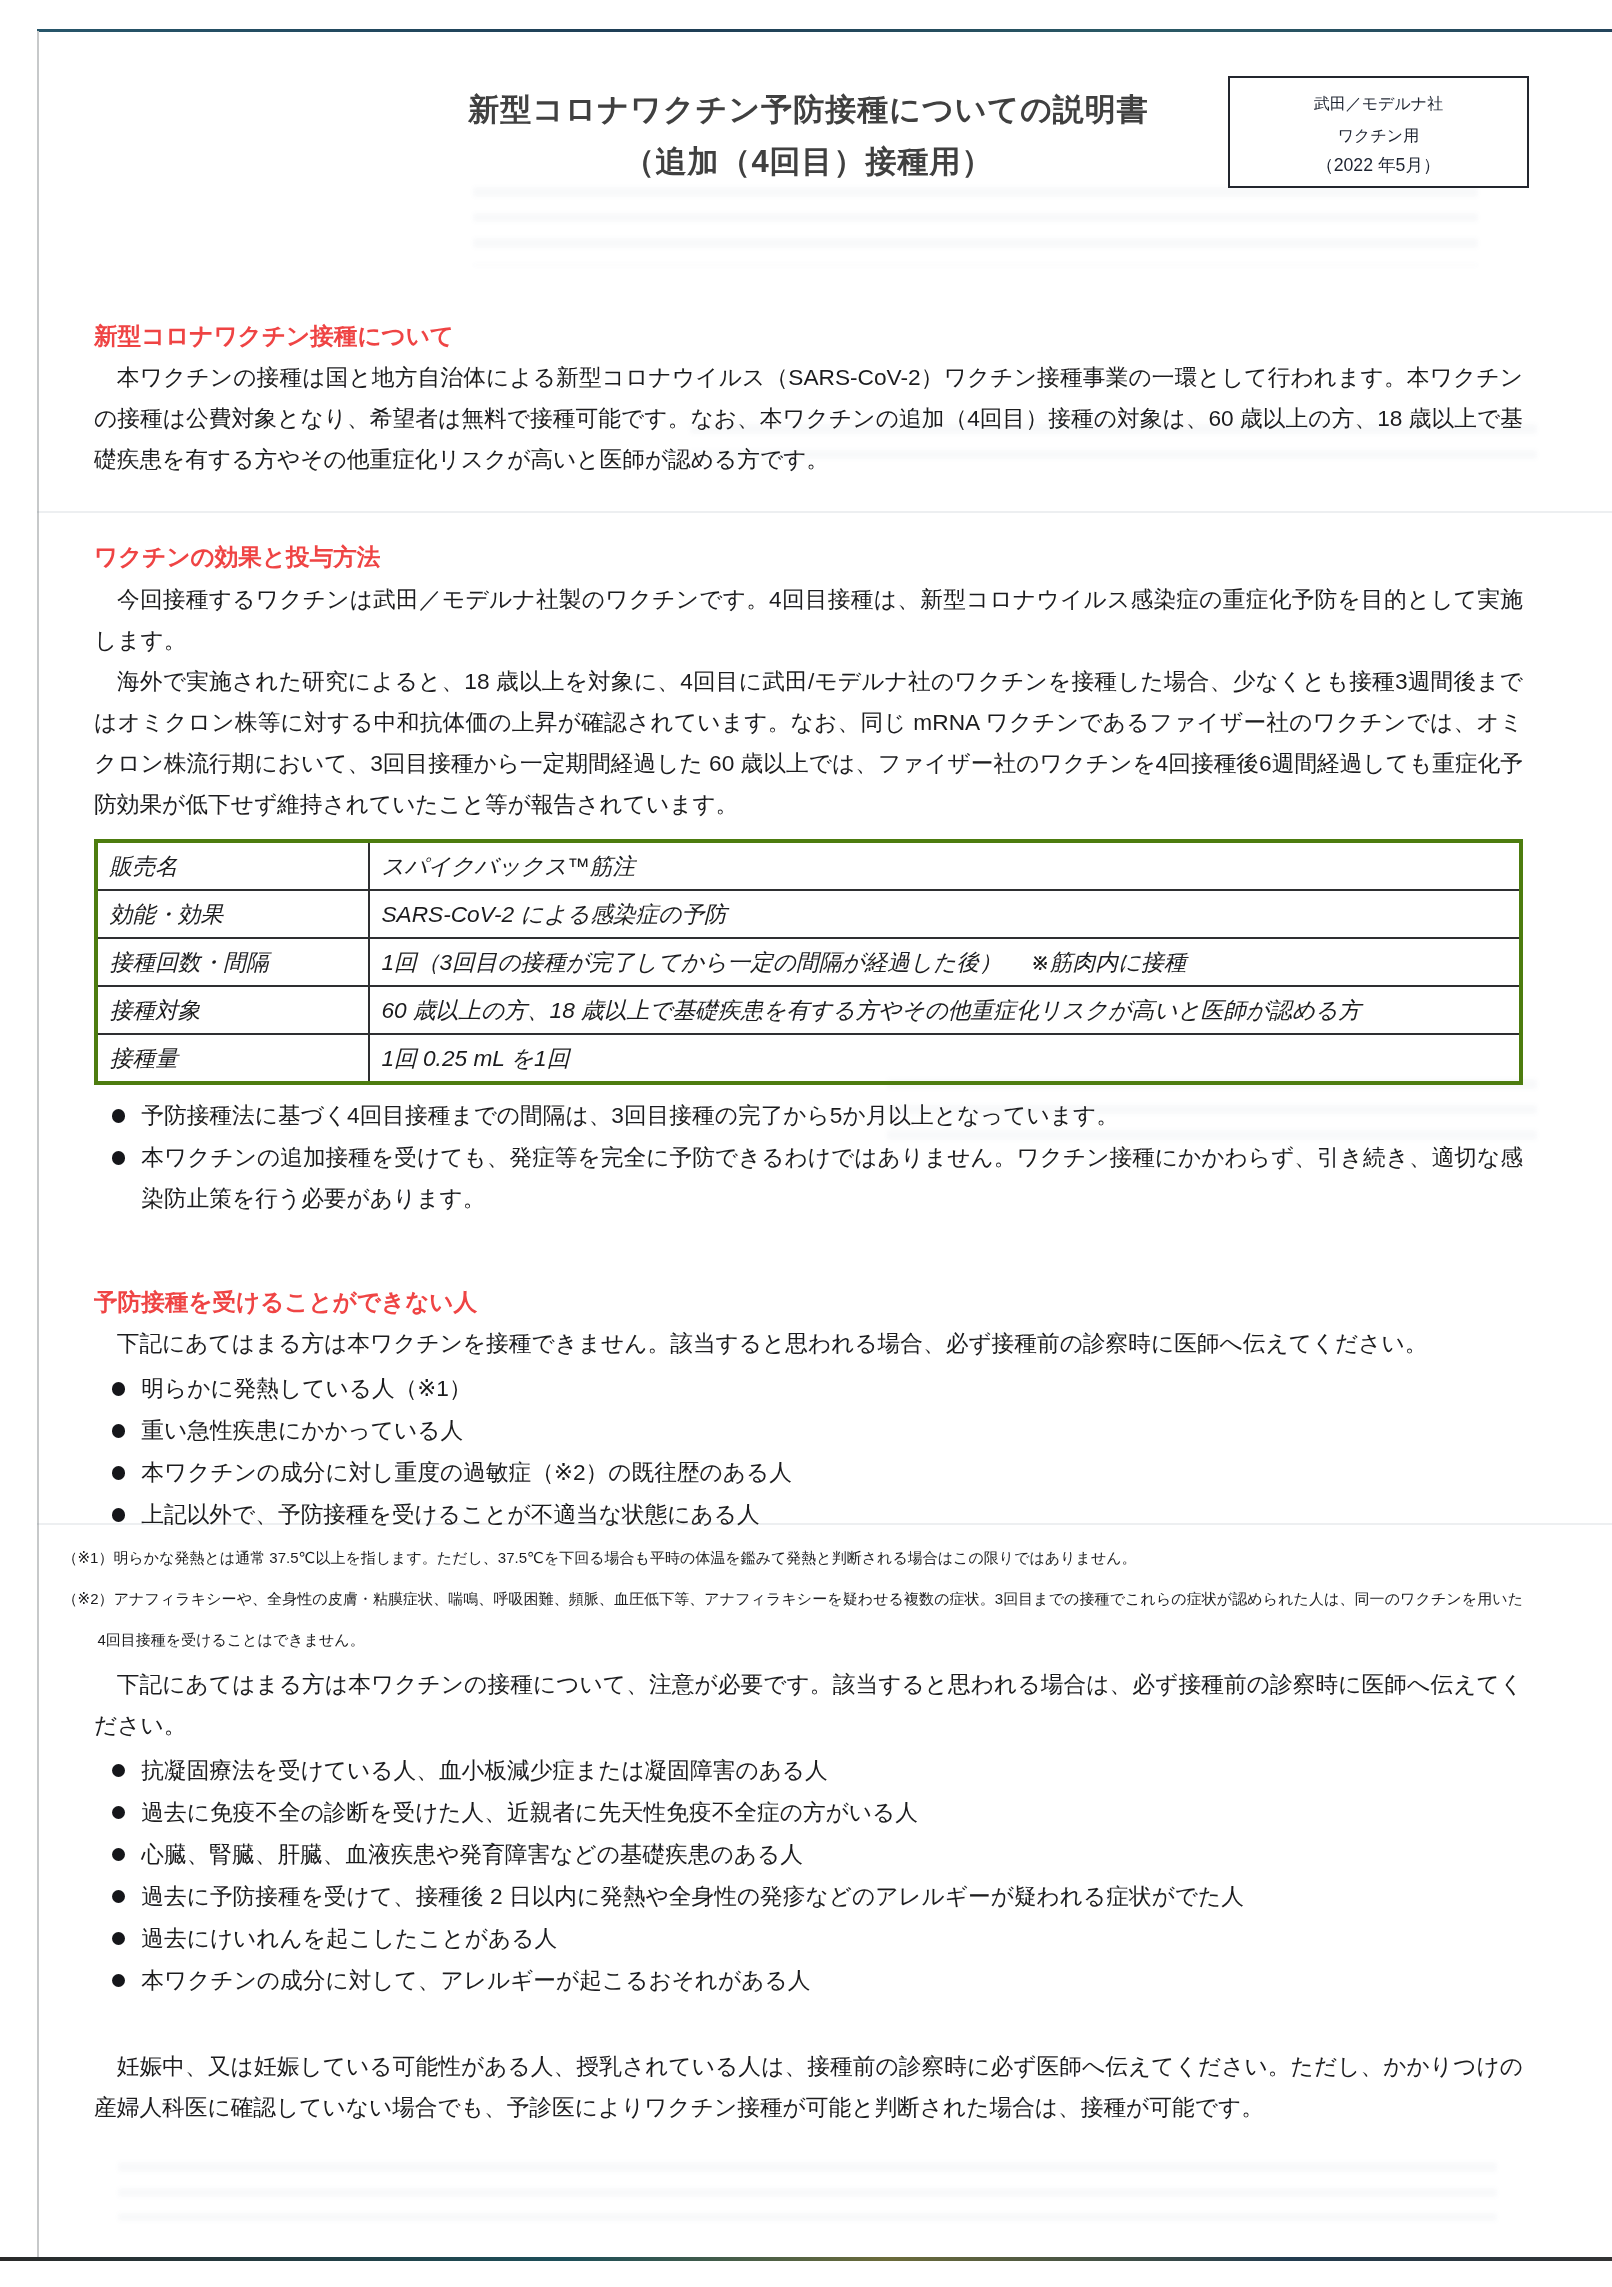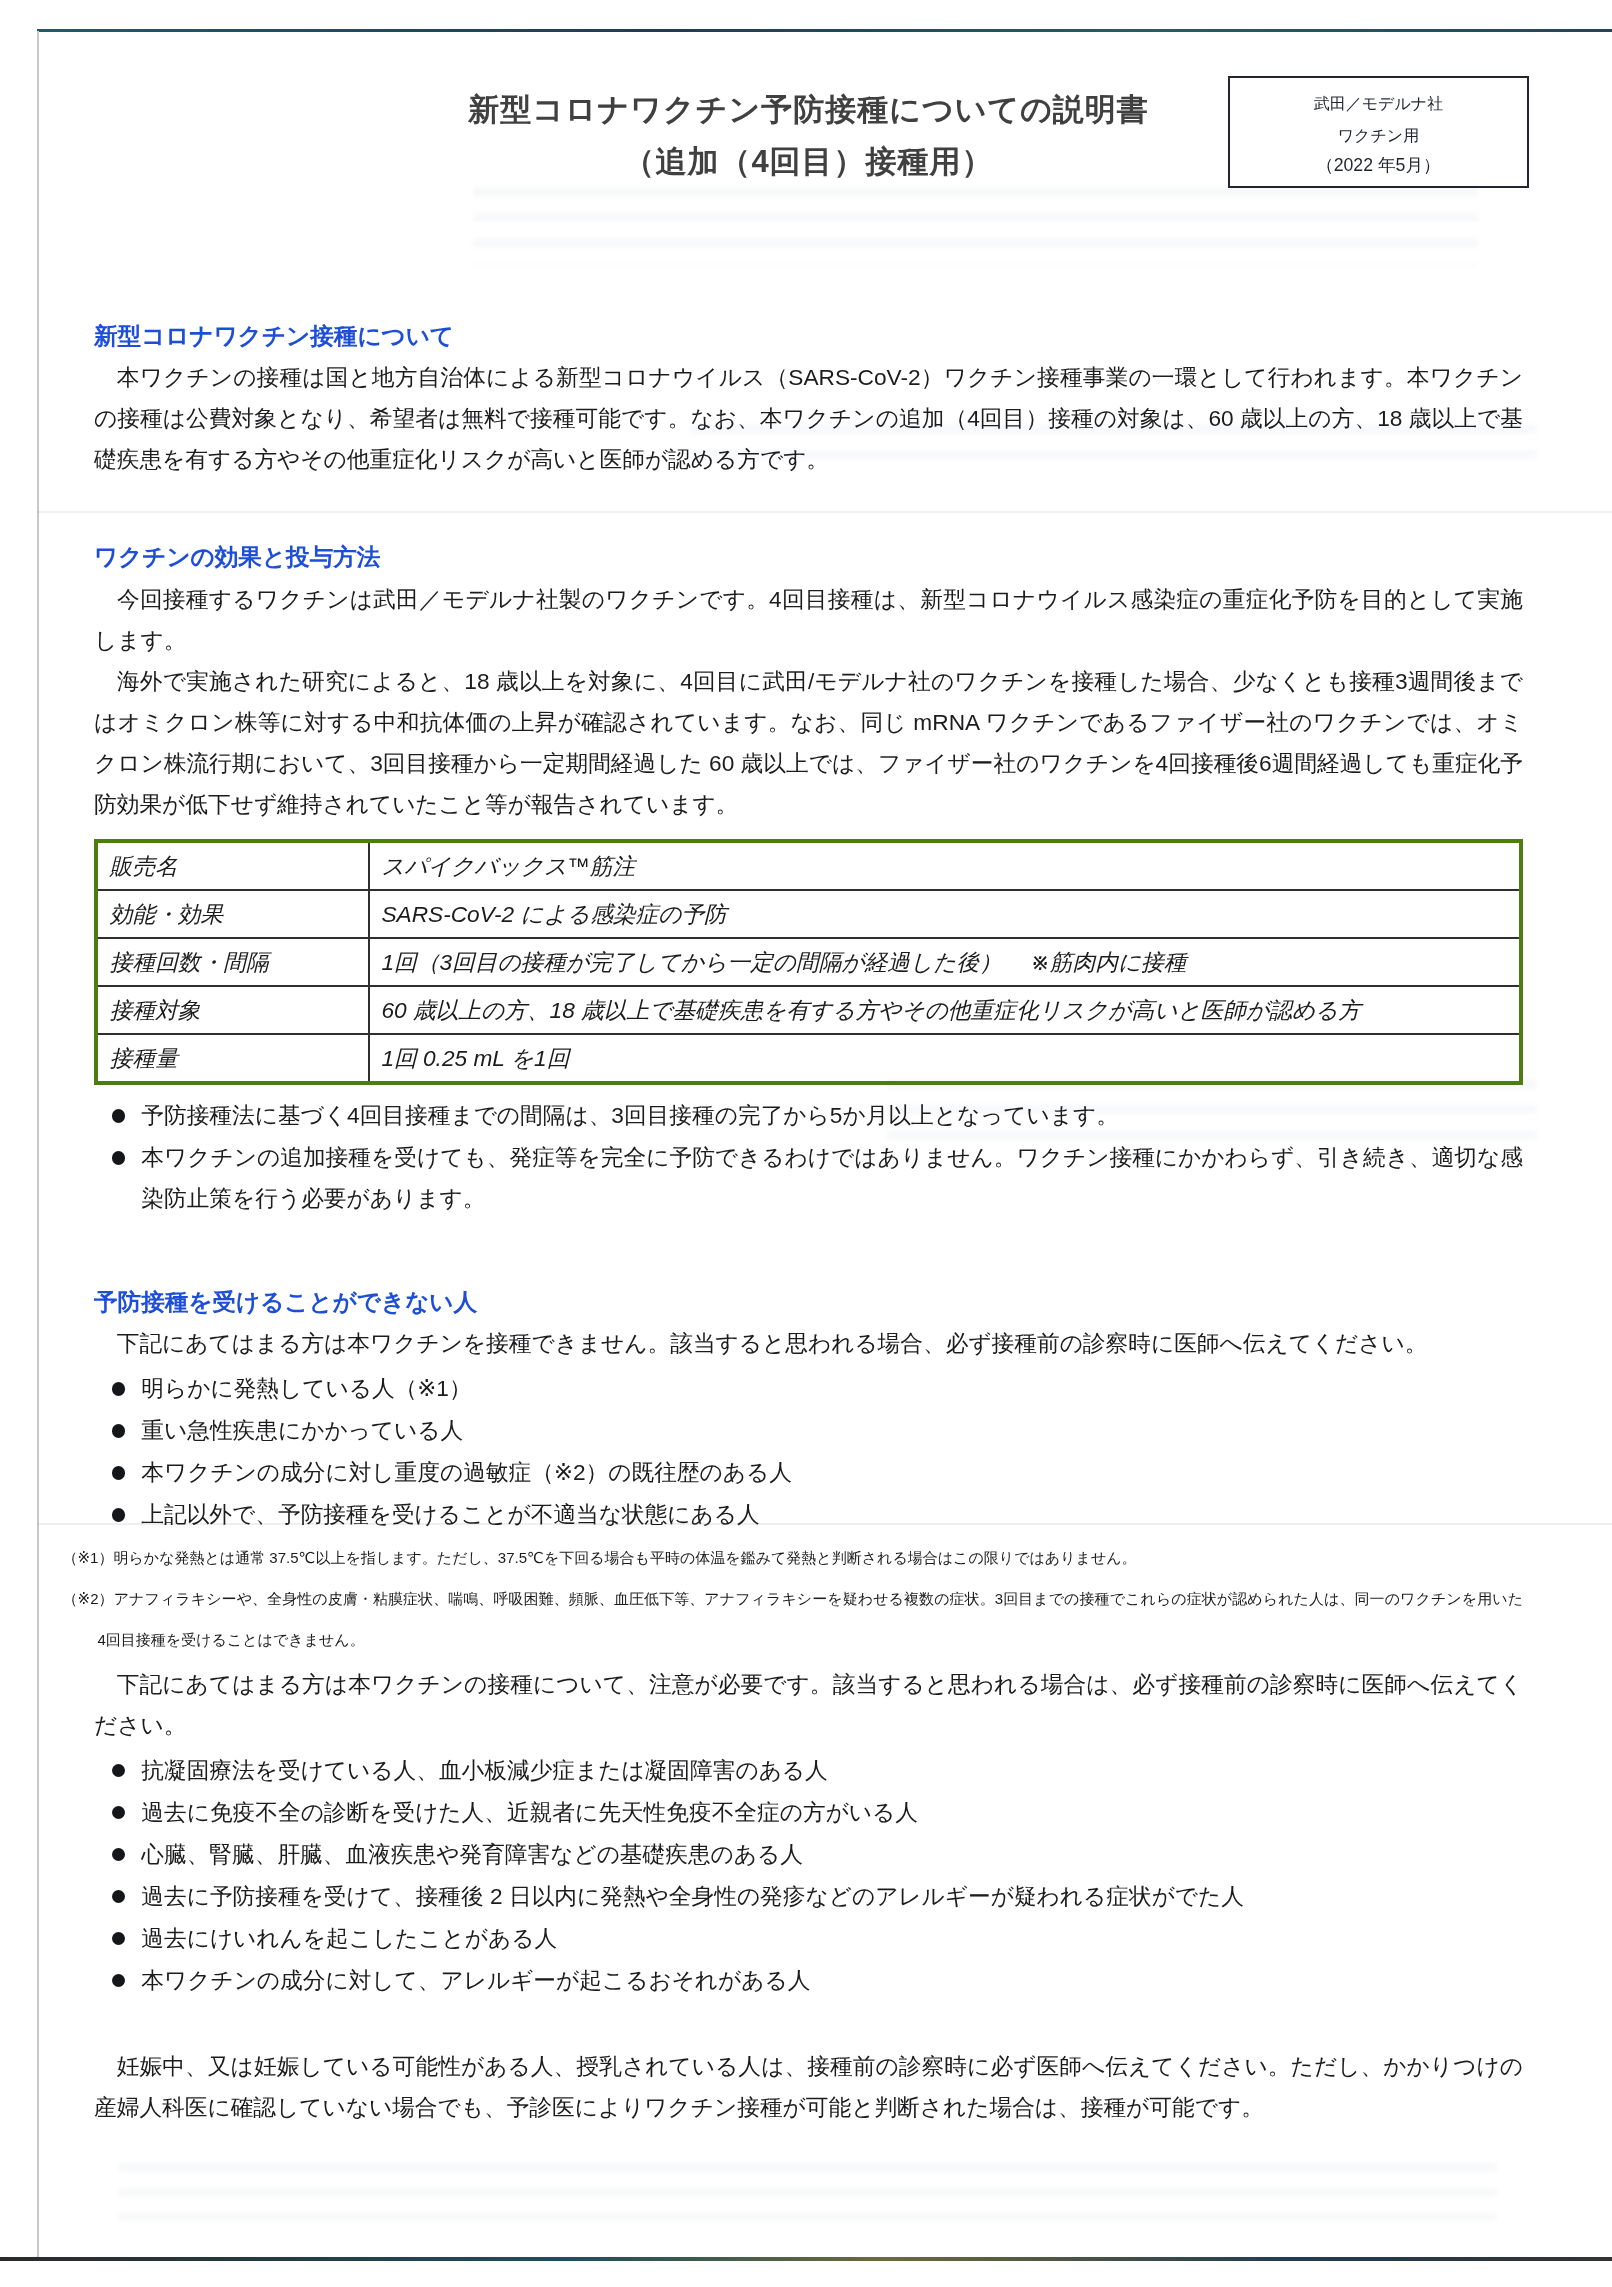--- a/index.html
+++ b/index.html
@@ -27,21 +27,21 @@
     text-align:center;font-weight:bold;font-size:31px;line-height:52px;letter-spacing:1px;color:#404040;
   }
   .corner-box{
     position:absolute;right:-5.9px;top:-7.9px;width:301px;box-sizing:border-box;
     border:2px solid #23262e;background:rgba(255,255,255,0.85);
     text-align:center;padding:9.9px 3.9px 7.9px;color:#1d2330;
   }
   .corner-box .cb-line{font-size:16px;line-height:32.5px;}
   .corner-box .cb-small{font-size:17.7px;line-height:25.6px;}
   
-  .sec-h{font-weight:bold;font-size:23.6px;line-height:33px;color:#1d4ed8;}
+  .sec-h{font-weight:bold;font-size:23.6px;line-height:33px;color:#ef4444;}
   .para{font-size:22.7px;line-height:41px;text-align:justify;}
   
   table.vtable{width:100%;border-collapse:collapse;margin-top:13.8px;
     border:4px solid #4d7c0f;font-style:italic;}
   table.vtable td{border:2px solid #2e2f31;font-size:22.7px;height:42px;
     padding:2px 11.8px;vertical-align:middle;}
   td.tl{width:246px;}
   
   .blist{margin-top:9.9px;}
   .bullet{display:flex;align-items:flex-start;font-size:22.7px;line-height:41px;margin:1px 0;padding-left:17.7px;}

